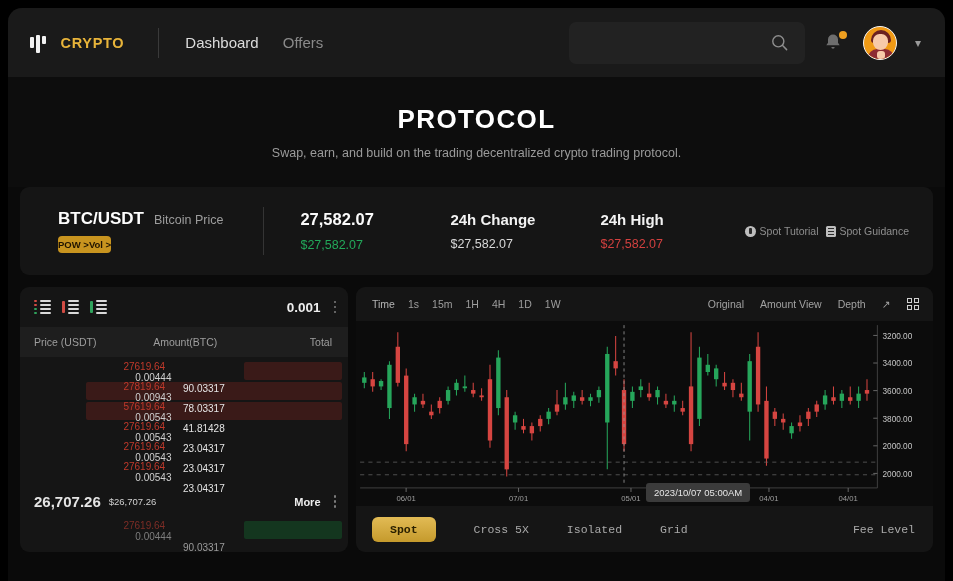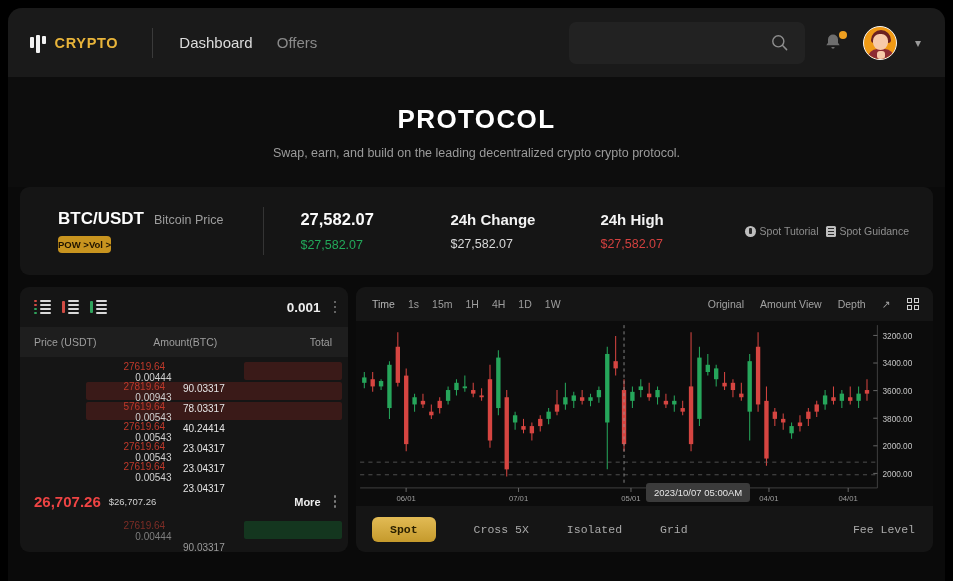--- a/index.html
+++ b/index.html
@@ -19,21 +19,21 @@
   }
 
   
   .header {
     height: 69px;
     background: #1a1a1a;
     display: flex;
     align-items: center;
     padding: 0 24px 0 22px;
   }
-  .brand { display: flex; align-items: center; gap: 9px; }
+  .brand { display: flex; align-items: center; gap: 15px; }
   .logo-bars { display: flex; align-items: flex-end; gap: 2.5px; height: 20px; }
   .logo-bars i { display: block; width: 3.5px; background: #f2f2f2; border-radius: 1px; }
   .lb1 { height: 11px; margin-bottom: 5px; }
   .lb2 { height: 18px; }
   .lb3 { height: 8px; margin-bottom: 9px; }
   .brand-name {
     color: #e8b43a; font-size: 14.5px; font-weight: bold; letter-spacing: 0.7px;
   }
   .hdr-divider { width: 1px; height: 30px; background: #3a3a3a; margin: 0 26px 0 34px; }
   .nav { display: flex; align-items: center; gap: 24px; }
@@ -138,21 +138,21 @@
   .ob-row .c-amt { color: #cfcfcf; z-index: 2; }
   .ob-row .c-tot { color: #e4e4e4; z-index: 2; }
   .depth {
     position: absolute; right: 6px; top: 1px; bottom: 1px;
     background: #3a1a18; border-radius: 2px; z-index: 1;
   }
   .depth.green { background: #14361f; }
   .ob-mid {
     display: flex; align-items: center; padding: 12px 12px 10px 14px;
   }
-  .mid-price { color: #ef4444; font-size: 15px; font-weight: bold; }
+  .mid-price { color: #e5e5e5; font-size: 15px; font-weight: bold; }
   .mid-sub { color: #d2d2d2; font-size: 9.5px; margin-left: 8px; }
   .mid-more { margin-left: auto; color: #eeeeee; font-size: 11px; font-weight: bold; cursor: pointer; }
   .ob-row.dim .c-price { color: #7e2d26; }
   .ob-row.dim .c-amt { color: #7d7d7d; }
   .ob-row.dim .c-tot { color: #9c9c9c; }
 
   
   .chartpanel { flex: 1; background: #151515; border-radius: 9px; display: flex; flex-direction: column; }
   .ch-bar { height: 34px; display: flex; align-items: center; padding: 0 14px 0 16px; }
   .tf { display: flex; align-items: center; gap: 13px; }
@@ -218,21 +218,21 @@
           <span class="av-body"></span>
         <span class="av-face"></span>
           <span class="av-collar"></span>
       </div>
       <span class="chev">▾</span>
     </div>
   </div>
 
   <div class="hero">
     <h1>PROTOCOL</h1>
-    <p>Swap, earn, and build on the leading decentralized crypto crypto protocol.</p>
+    <p>Swap, earn, and build on the trading decentralized crypto trading protocol.</p>
   </div>
 
   <div class="ticker">
     <div class="tk-pair">
       <div class="tk-pair-top">
         <span class="tk-symbol">BTC/USDT</span>
         <span class="tk-sub">Bitcoin Price</span>
       </div>
       <span class="tk-badge">POW &gt;Vol &gt;</span>
     </div>
@@ -321,21 +321,21 @@
           <div class="ob-row">
             <div class="depth" style="width: 78%;"></div>
             <span class="c-price">27819.64</span>
             <span class="c-amt">0.00943</span>
             <span class="c-tot">78.03317</span>
           </div>
           <div class="ob-row">
             <div class="depth" style="width: 78%;"></div>
             <span class="c-price">57619.64</span>
             <span class="c-amt">0.00543</span>
-            <span class="c-tot">40.24414</span>
+            <span class="c-tot">41.81428</span>
           </div>
           <div class="ob-row">
             <span class="c-price">27619.64</span>
             <span class="c-amt">0.00543</span>
             <span class="c-tot">23.04317</span>
           </div>
           <div class="ob-row">
             <span class="c-price">27619.64</span>
             <span class="c-amt">0.00543</span>
             <span class="c-tot">23.04317</span>

